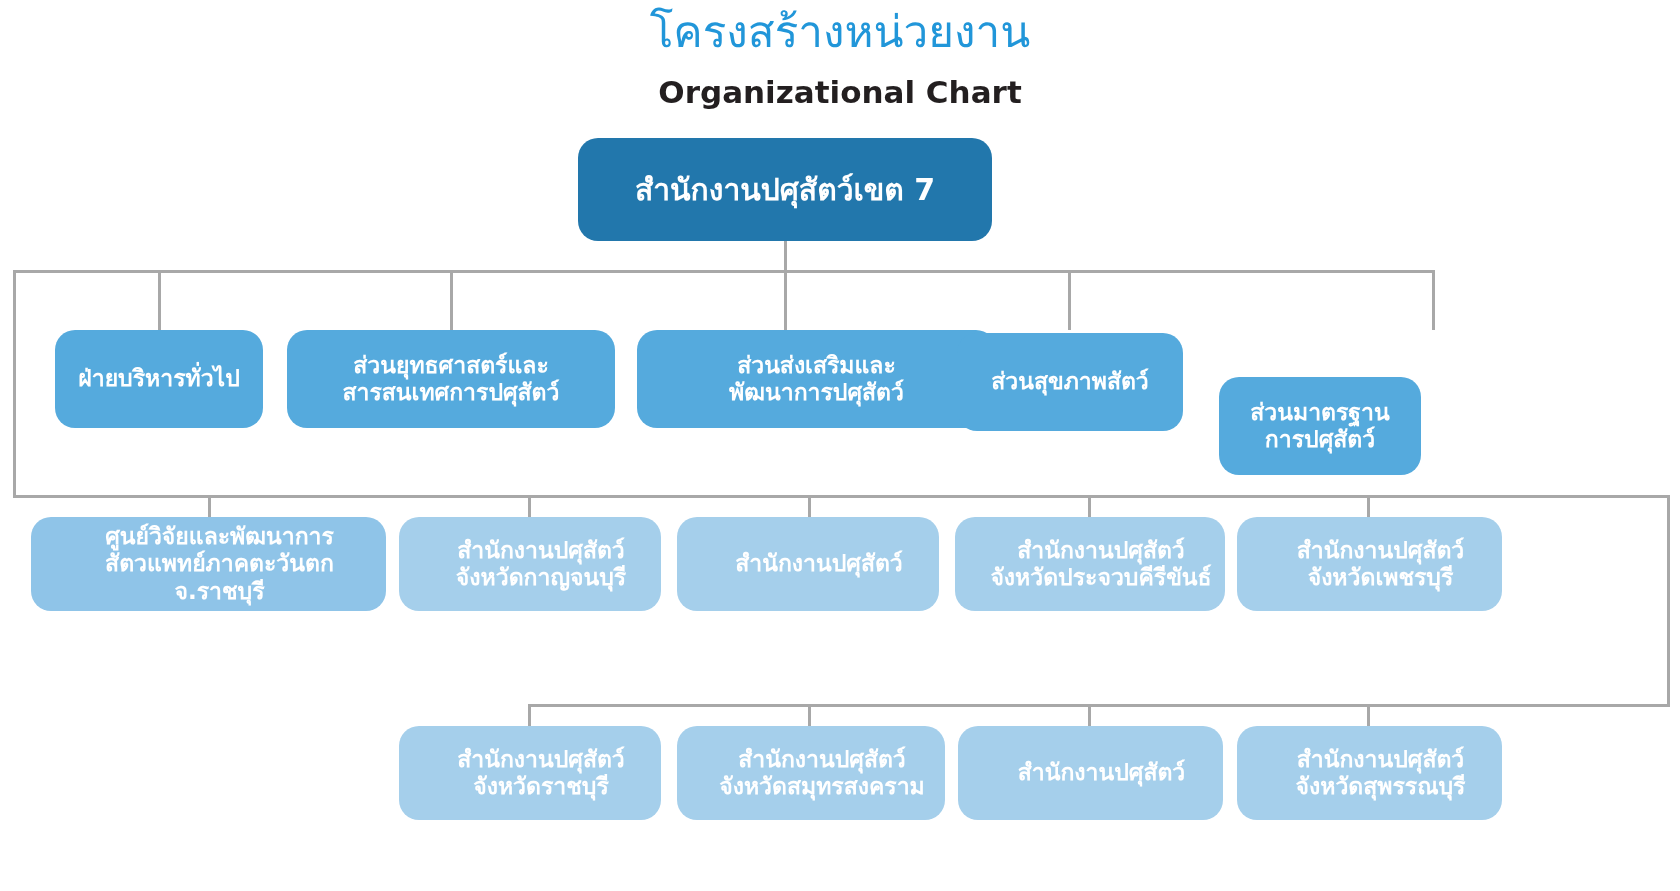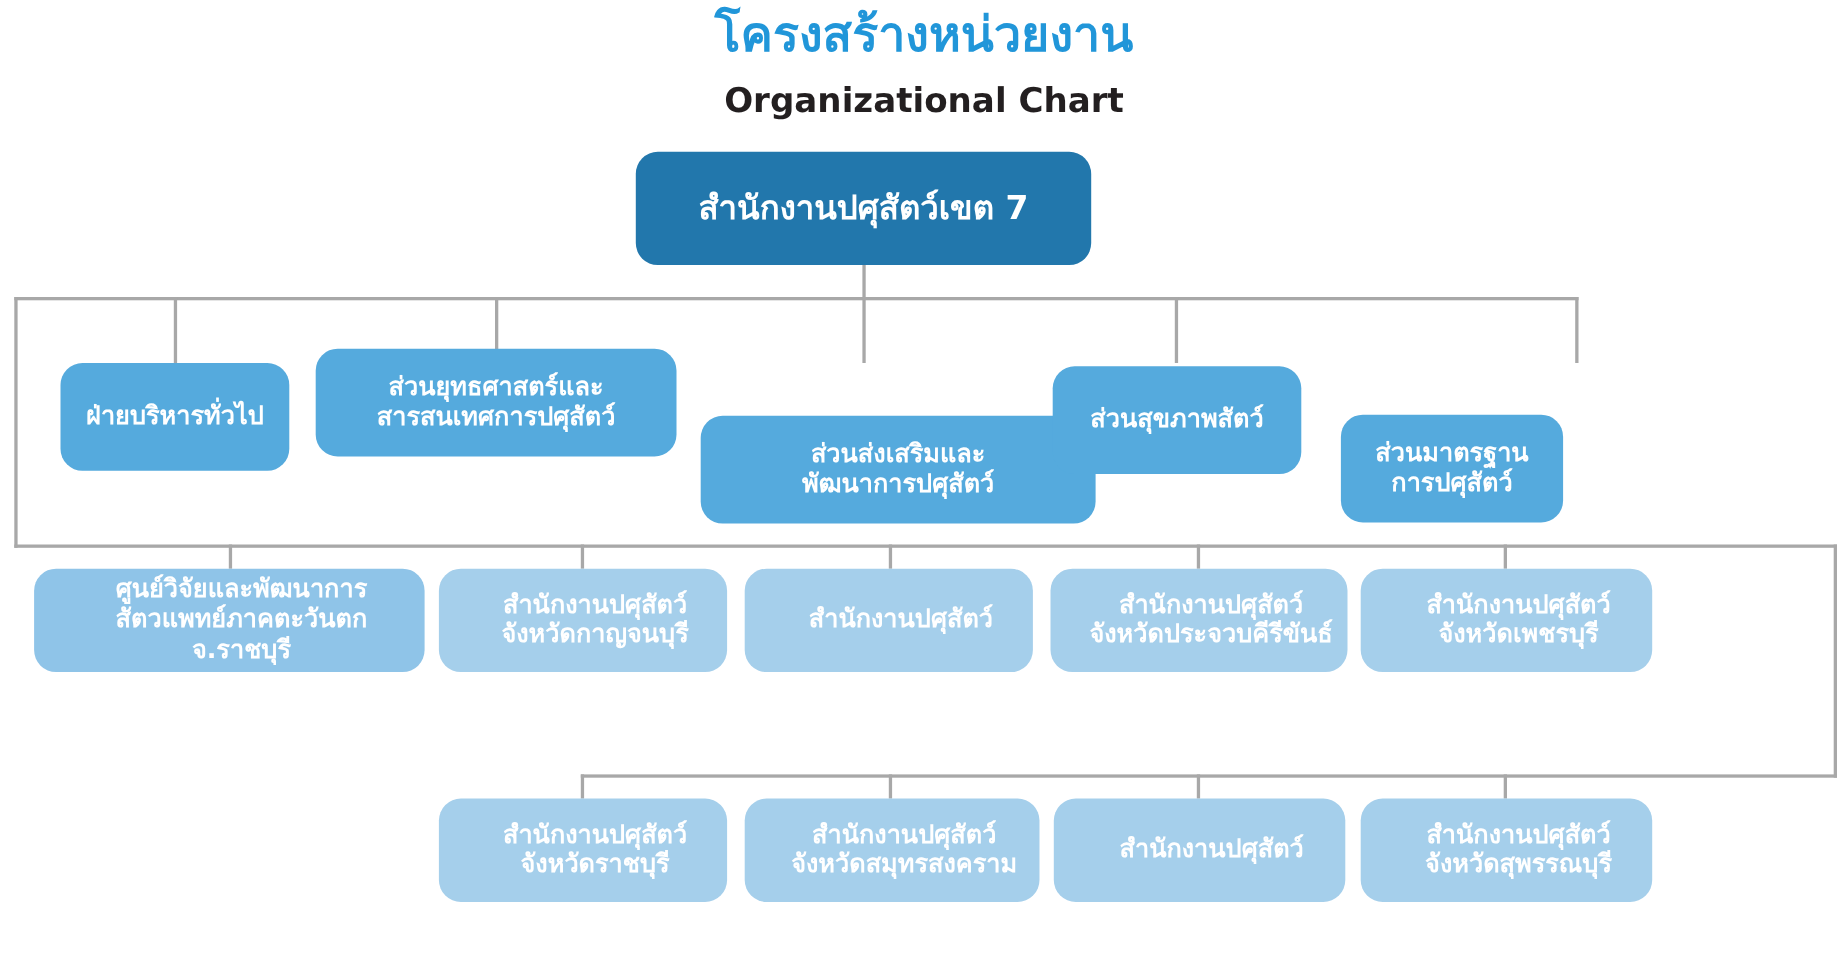--- a/index.html
+++ b/index.html
@@ -20,21 +20,21 @@
   }
 
   
   .title-th {
     position: absolute;
     left: 0;
     top: 4px;
     width: 1680px;
     text-align: center;
     font-size: 44px;
-    font-weight: bold;
+    font-weight: normal;
     color: #2196d9;
     letter-spacing: 0px;
     line-height: 56px;
     white-space: nowrap;
   }
   .title-en {
     position: absolute;
     left: 0;
     top: 72px;
     width: 1680px;
@@ -135,28 +135,28 @@
       <span class="l1">สำนักงานปศุสัตว์เขต 7</span>
     </span>
   </div>
 
   <div class="node div-node" style="left:55px; top:330px; width:208px; height:98px;align-items:center;">
     <span class="lbl">
       <span class="l1">ฝ่ายบริหารทั่วไป</span>
     </span>
   </div>
 
-  <div class="node div-node" style="left:287px; top:317px; width:328px; height:98px;">
+  <div class="node div-node" style="left:287px; top:330px; width:328px; height:98px;">
     <span class="lbl">
       <span class="l1">ส่วนยุทธศาสตร์และ</span>
       <span class="l2">สารสนเทศการปศุสัตว์</span>
     </span>
   </div>
 
-  <div class="node div-node" style="left:637px; top:330px; width:359px; height:98px;margin-top:48px;">
+  <div class="node div-node" style="left:637px; top:330px; width:359px; height:98px;">
     <span class="lbl">
       <span class="l1">ส่วนส่งเสริมและ</span>
       <span class="l2">พัฒนาการปศุสัตว์</span>
     </span>
   </div>
 
   <div class="node div-node" style="left:957px; top:333px; width:226px; height:98px;">
     <span class="lbl">
       <span class="l1">ส่วนสุขภาพสัตว์</span>
     </span>

